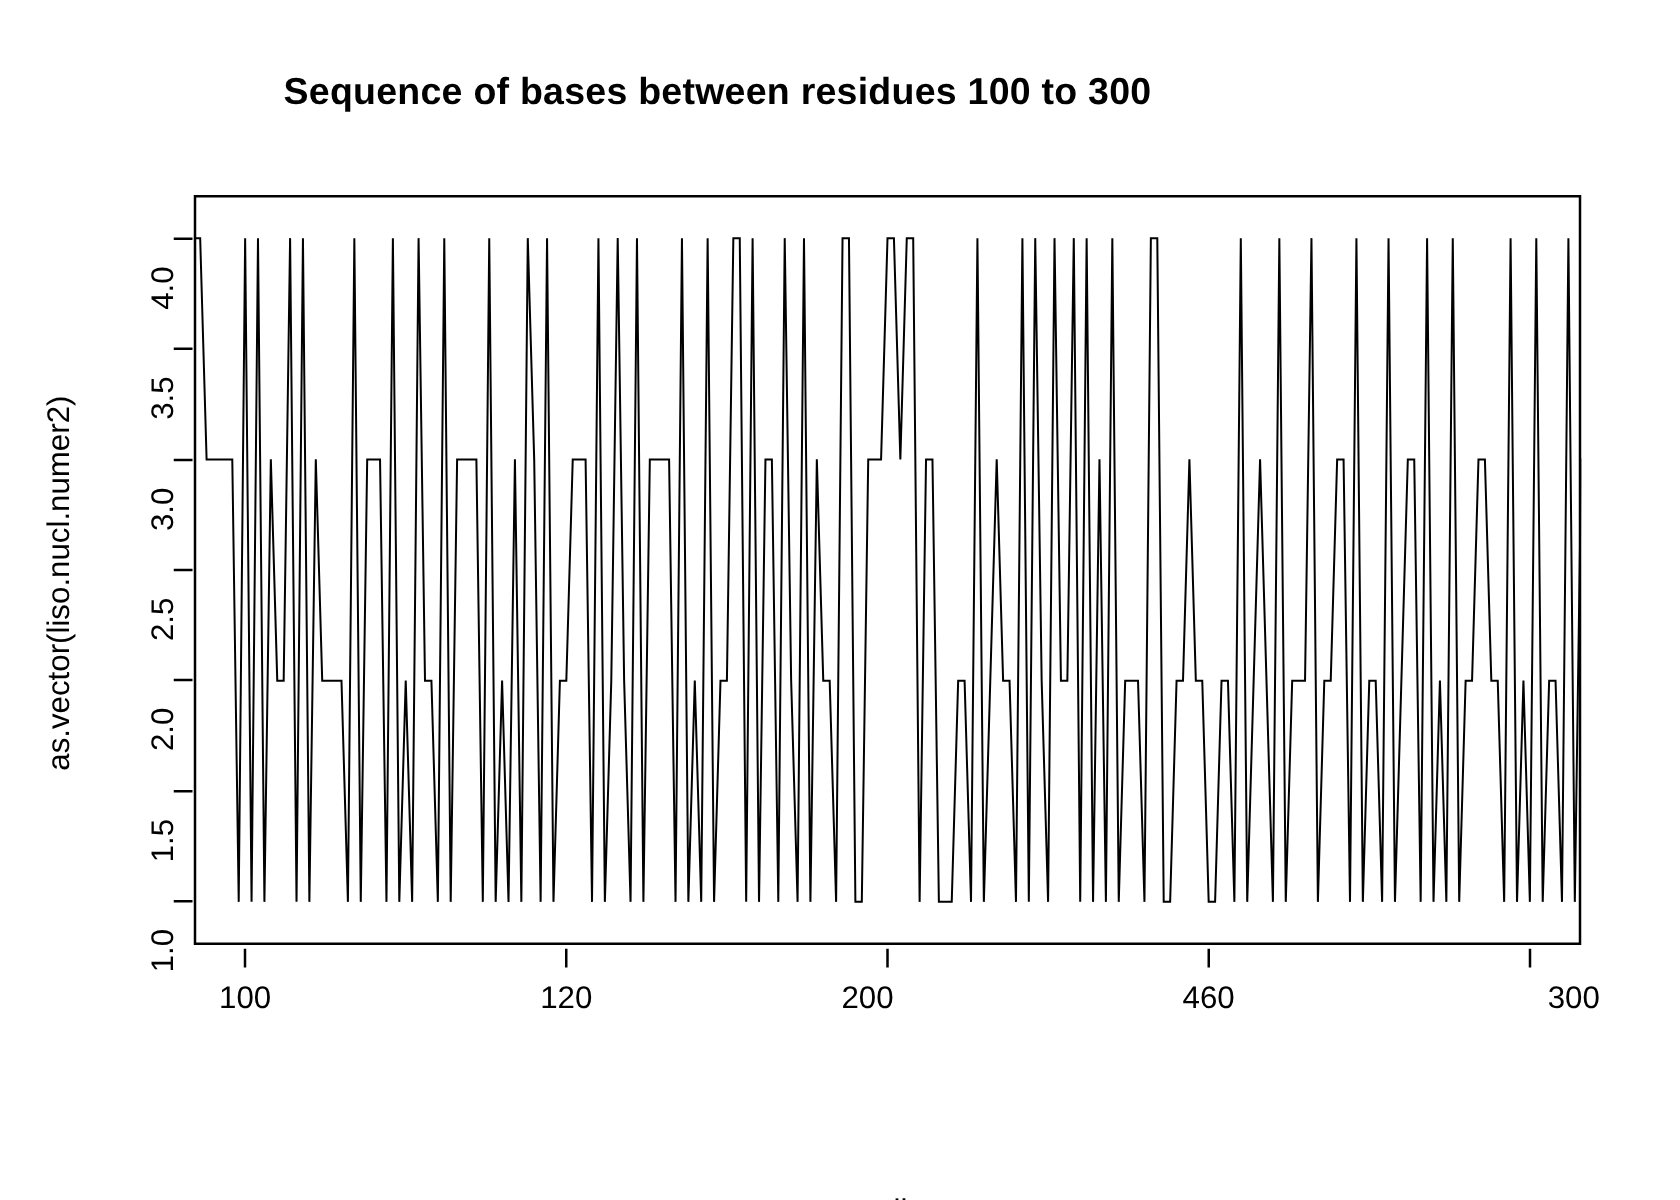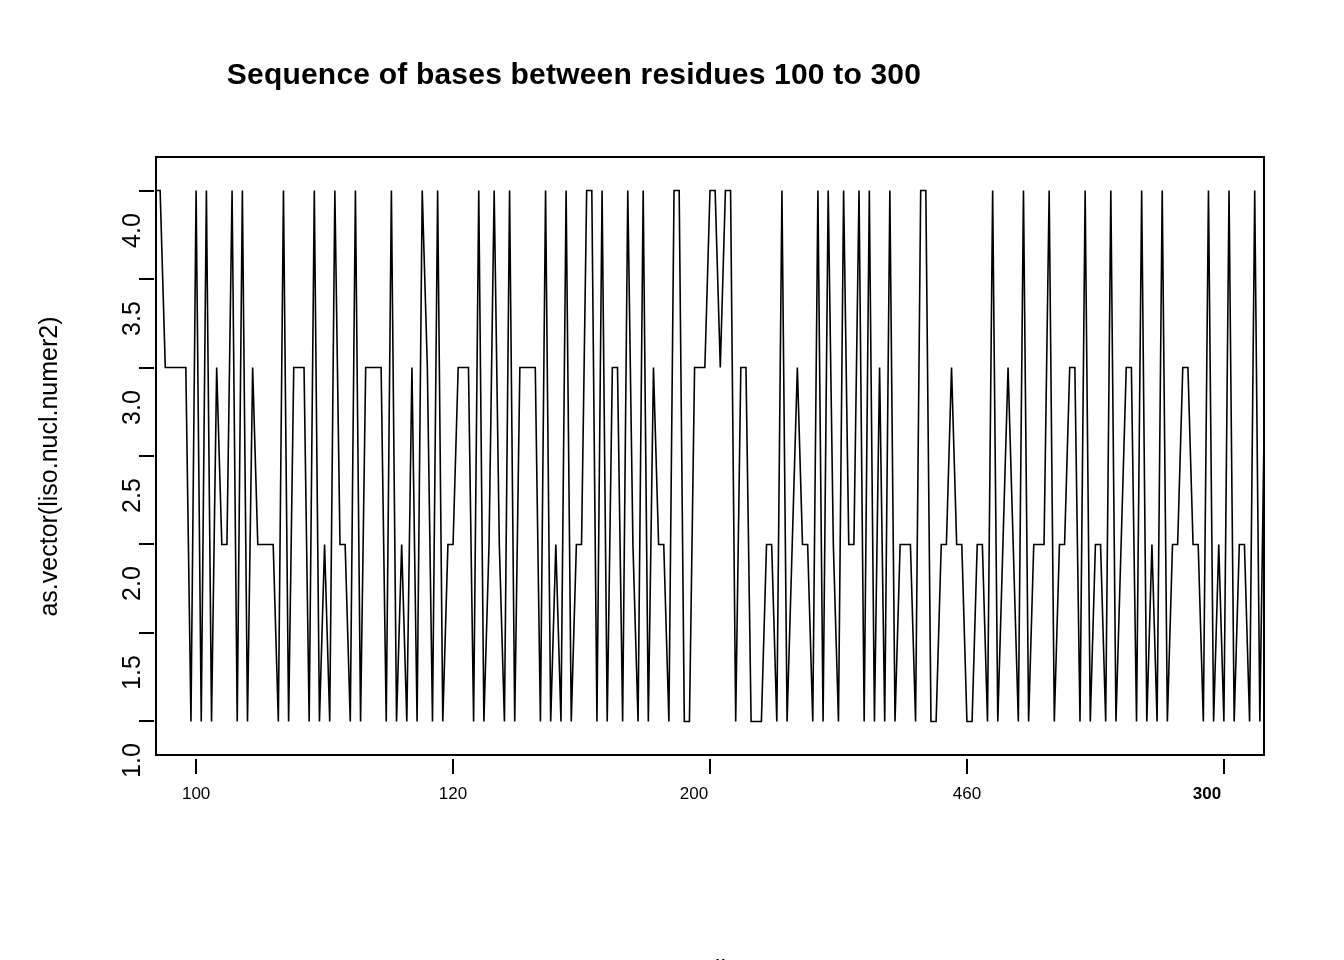--- a/index.html
+++ b/index.html
@@ -108,21 +108,21 @@
   }
   .xtick-mark {
     position: absolute;
     width: 2px;
     height: 15px;
     background: #000;
     top: 1px;
   }
   .xtick-label {
     position: absolute;
-    font-size: 17px;
+    font-size: 25px;
     top: 26px;
     width: 90px;
     margin-left: -45px;
     text-align: center;
     white-space: pre;
   }
   #y-axis { position: absolute; left: 0; top: 0; height: 600px; width: 0; }
   #x-axis { position: absolute; left: 0; top: 602px; width: 1110px; height: 60px; }
 </style>
 </head>
@@ -160,21 +160,21 @@
     <div id="x-axis">
         <div class="xtick-mark" style="left: 40.1111px;"></div>
         <div class="xtick-label" style="left: 41.1111px;">100</div>
         <div class="xtick-mark" style="left: 297.056px;"></div>
         <div class="xtick-label" style="left: 298.056px;">120</div>
         <div class="xtick-mark" style="left: 554px;"></div>
         <div class="xtick-label" style="left: 539px;">200</div>
         <div class="xtick-mark" style="left: 810.944px;"></div>
         <div class="xtick-label" style="left: 811.944px;">460</div>
         <div class="xtick-mark" style="left: 1067.89px;"></div>
-        <div class="xtick-label" style="left: 1052px; font-weight: bold;">300</div>
+        <div class="xtick-label" style="left: 1104px;">300</div>
       </div>
   </div>
 
   <div id="xlab">
     <div>seq.liso</div>
     
   </div>
 
 </div>
 

